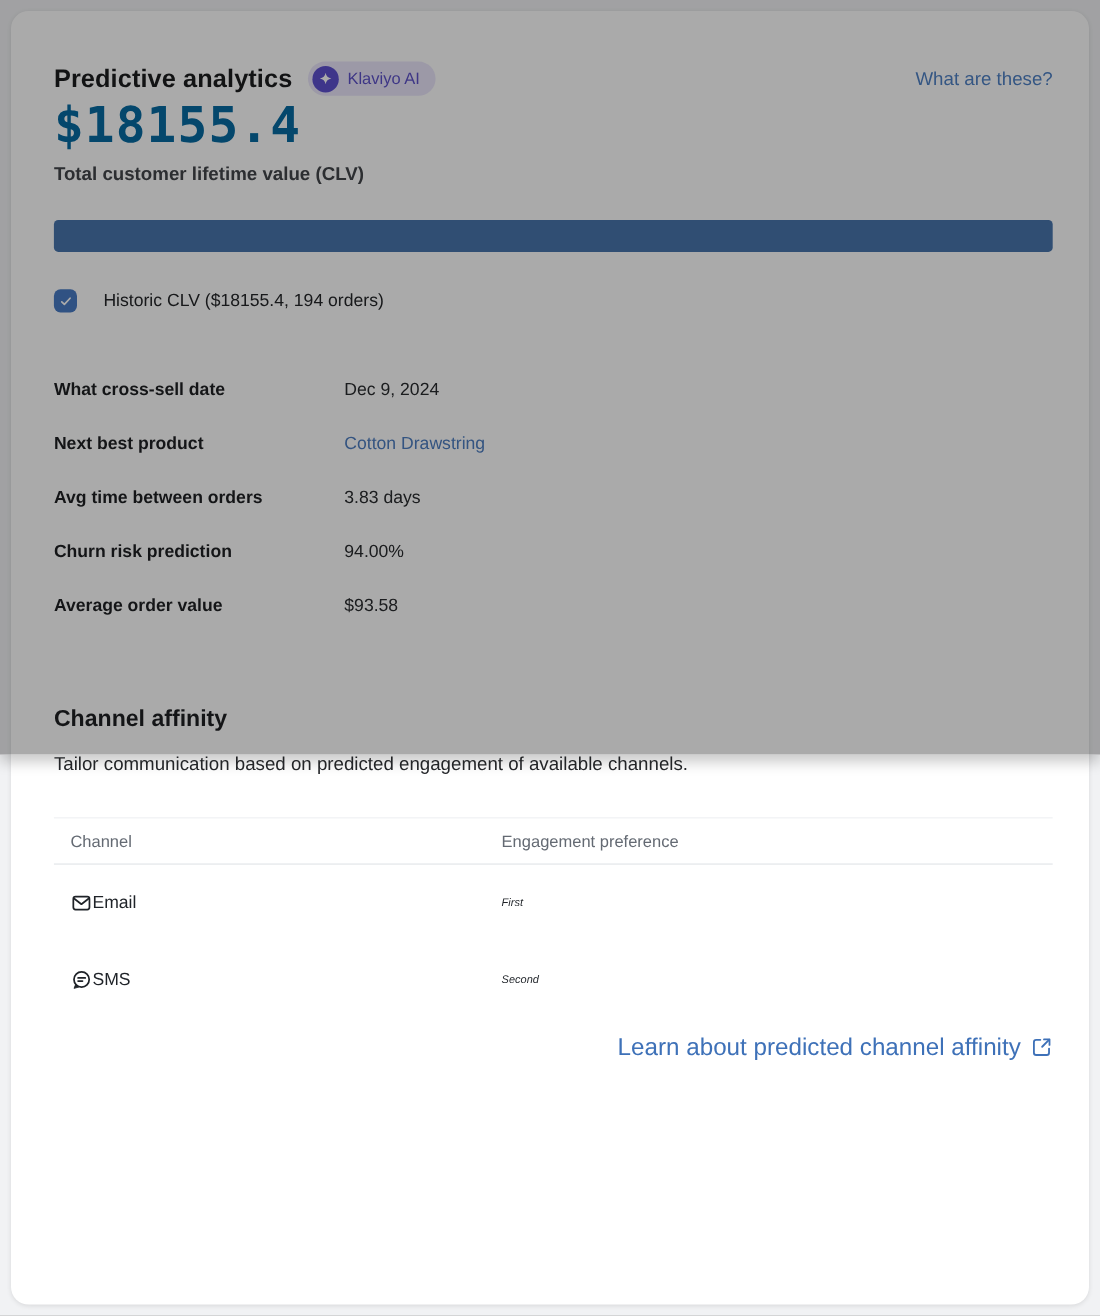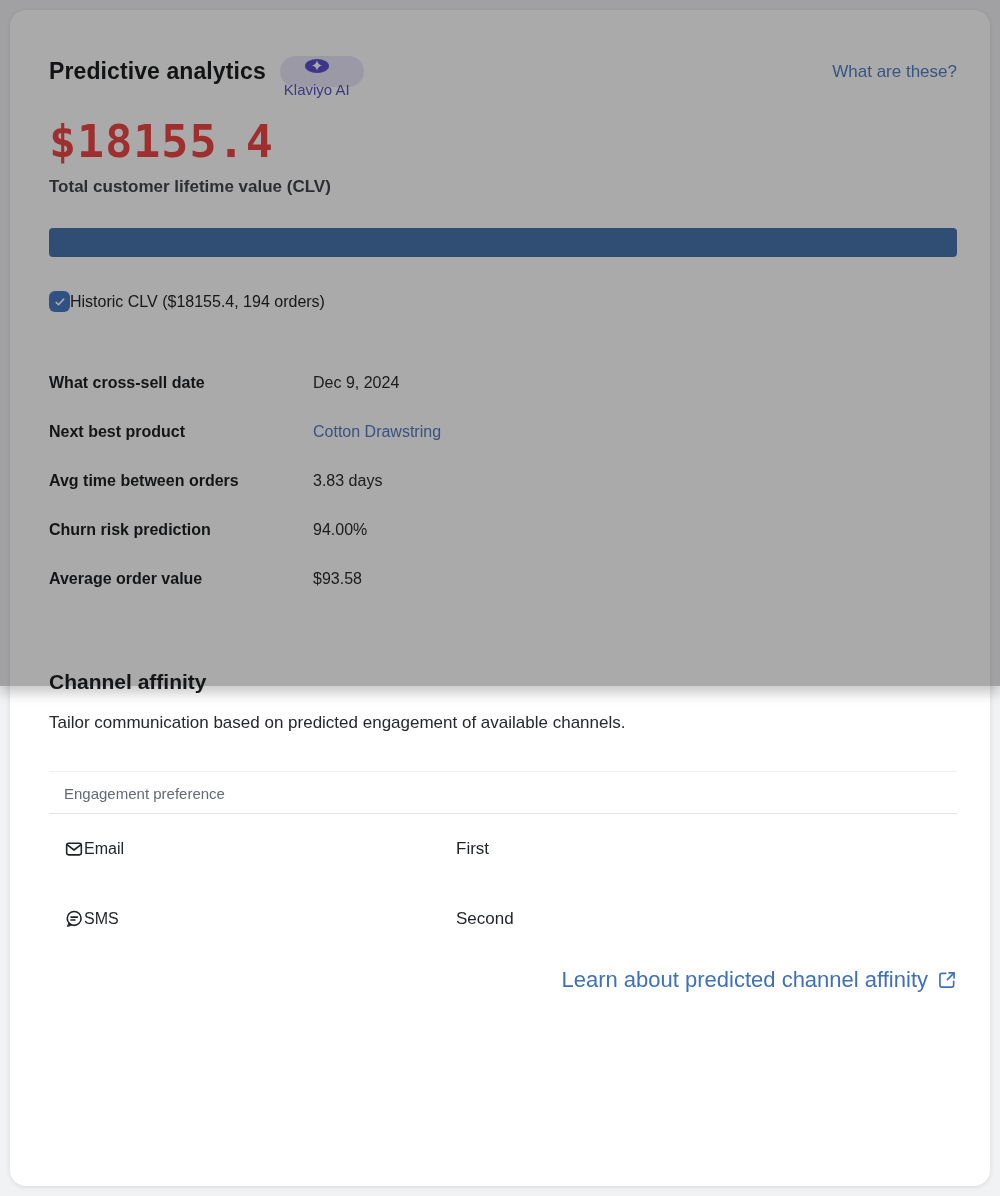--- a/index.html
+++ b/index.html
@@ -23,54 +23,52 @@
   
   .header-row { display: flex; align-items: center; }
   .title { font-size: 23px; font-weight: 700; color: #18191b; letter-spacing: 0.1px; }
   .badge {
     display: inline-flex; align-items: center; gap: 8px;
     margin-left: 14px;
     background: #eae6fb;
     border-radius: 16px;
     padding: 3px 14px 3px 4px;
     height: 31px;
-    flex-direction: column;
   }
   .badge-circle {
     width: 24px; height: 24px; border-radius: 50%;
     background: #5a4dcf;
     display: flex; align-items: center; justify-content: center;
   }
   .badge-label { font-size: 15px; color: #5b4fc8; }
   .help-link {
     margin-left: auto;
     font-size: 17px;
     color: #4c7fc4;
     text-decoration: none;
     cursor: pointer;
   }
   
   .clv-value {
-    margin-top: 28px;
     font-family: "DejaVu Sans Mono", monospace;
     font-size: 45px;
     font-weight: 700;
-    color: #ef4444;
+    color: #0369a1;
     letter-spacing: 1px;
   }
   .clv-label { margin-top: 9px; font-size: 17px; font-weight: 700; color: #3f4247; }
   .clv-bar {
     margin-top: 31px;
     height: 29px;
     width: 100%;
     border-radius: 4px;
     background: #4573ac;
   }
   
-  .legend-row { margin-top: 34px; display: flex; align-items: center; gap: 0; cursor: pointer; }
+  .legend-row { margin-top: 34px; display: flex; align-items: center; gap: 24px; cursor: pointer; }
   .checkbox {
     width: 21px; height: 21px;
     border-radius: 6px;
     background: #4679c4;
     display: flex; align-items: center; justify-content: center;
     flex: 0 0 auto;
   }
   .legend-label { font-size: 16px; color: #202225; }
   
   .stats { margin-top: 47px; }
@@ -86,21 +84,21 @@
   .table-head {
     display: flex;
     padding: 13px 0 11px 15px;
     border-bottom: 1px solid #e0e3e7;
   }
   .th { font-size: 15px; color: #646a73; font-weight: 400; }
   .th-channel { width: 392px; flex: 0 0 auto; }
   .table-row { display: flex; align-items: center; height: 70px; padding-left: 15px; }
   .cell-channel { width: 392px; flex: 0 0 auto; display: flex; align-items: center; }
   .cell-channel .ch-label { font-size: 16px; color: #1f2328; }
-  .cell-pref { font-size: 17px; color: #1f2328; }
+  .cell-pref { font-size: 10px; color: #1f2328; font-style: italic; }
   .icon-20 { width: 20px; height: 20px; flex: 0 0 auto; display: block; }
   
   .learn-row { margin-top: 13px; display: flex; justify-content: flex-end; }
   .learn-link {
     display: inline-flex; align-items: center; gap: 9px;
     font-size: 22px; color: #3e71b8; text-decoration: none; cursor: pointer;
   }
   
   .dim-overlay {
     position: absolute;
@@ -165,20 +163,21 @@
       <span class="stat-value">$93.58</span>
     </div>
   </div>
 
   <div class="channel-section">
     <div class="section-title">Channel affinity</div>
     <div class="section-desc">Tailor communication based on predicted engagement of available channels.</div>
 
     <div class="affinity-table">
       <div class="table-head">
+        <span class="th th-channel">Channel</span>
         <span class="th">Engagement preference</span>
       </div>
 
       <div class="table-row">
         <span class="cell-channel">
           <svg class="icon-20" viewBox="0 0 24 24">
             <rect x="3.2" y="5" width="17.6" height="14" rx="2.4" fill="none" stroke="#1f2328" stroke-width="1.9"></rect>
             <path d="M4 7l8 6.2L20 7" fill="none" stroke="#1f2328" stroke-width="1.9" stroke-linecap="round" stroke-linejoin="round"></path>
           </svg>
           <span class="ch-label">Email</span>

